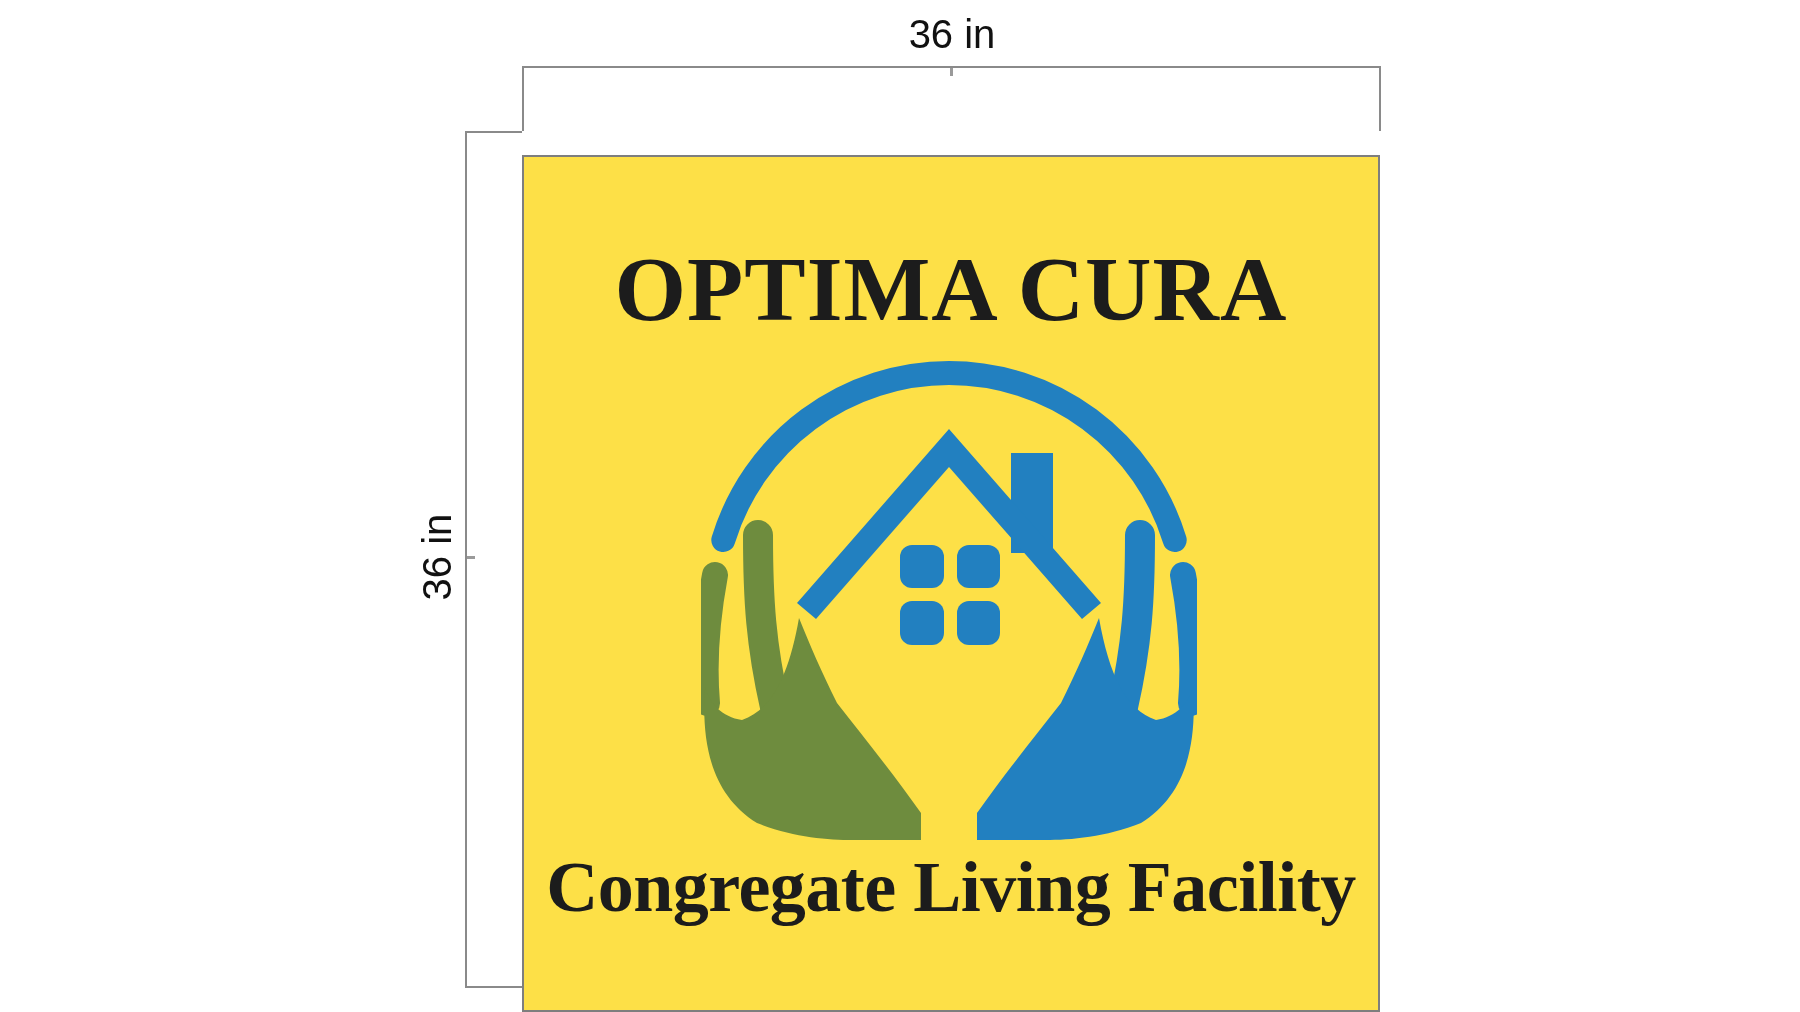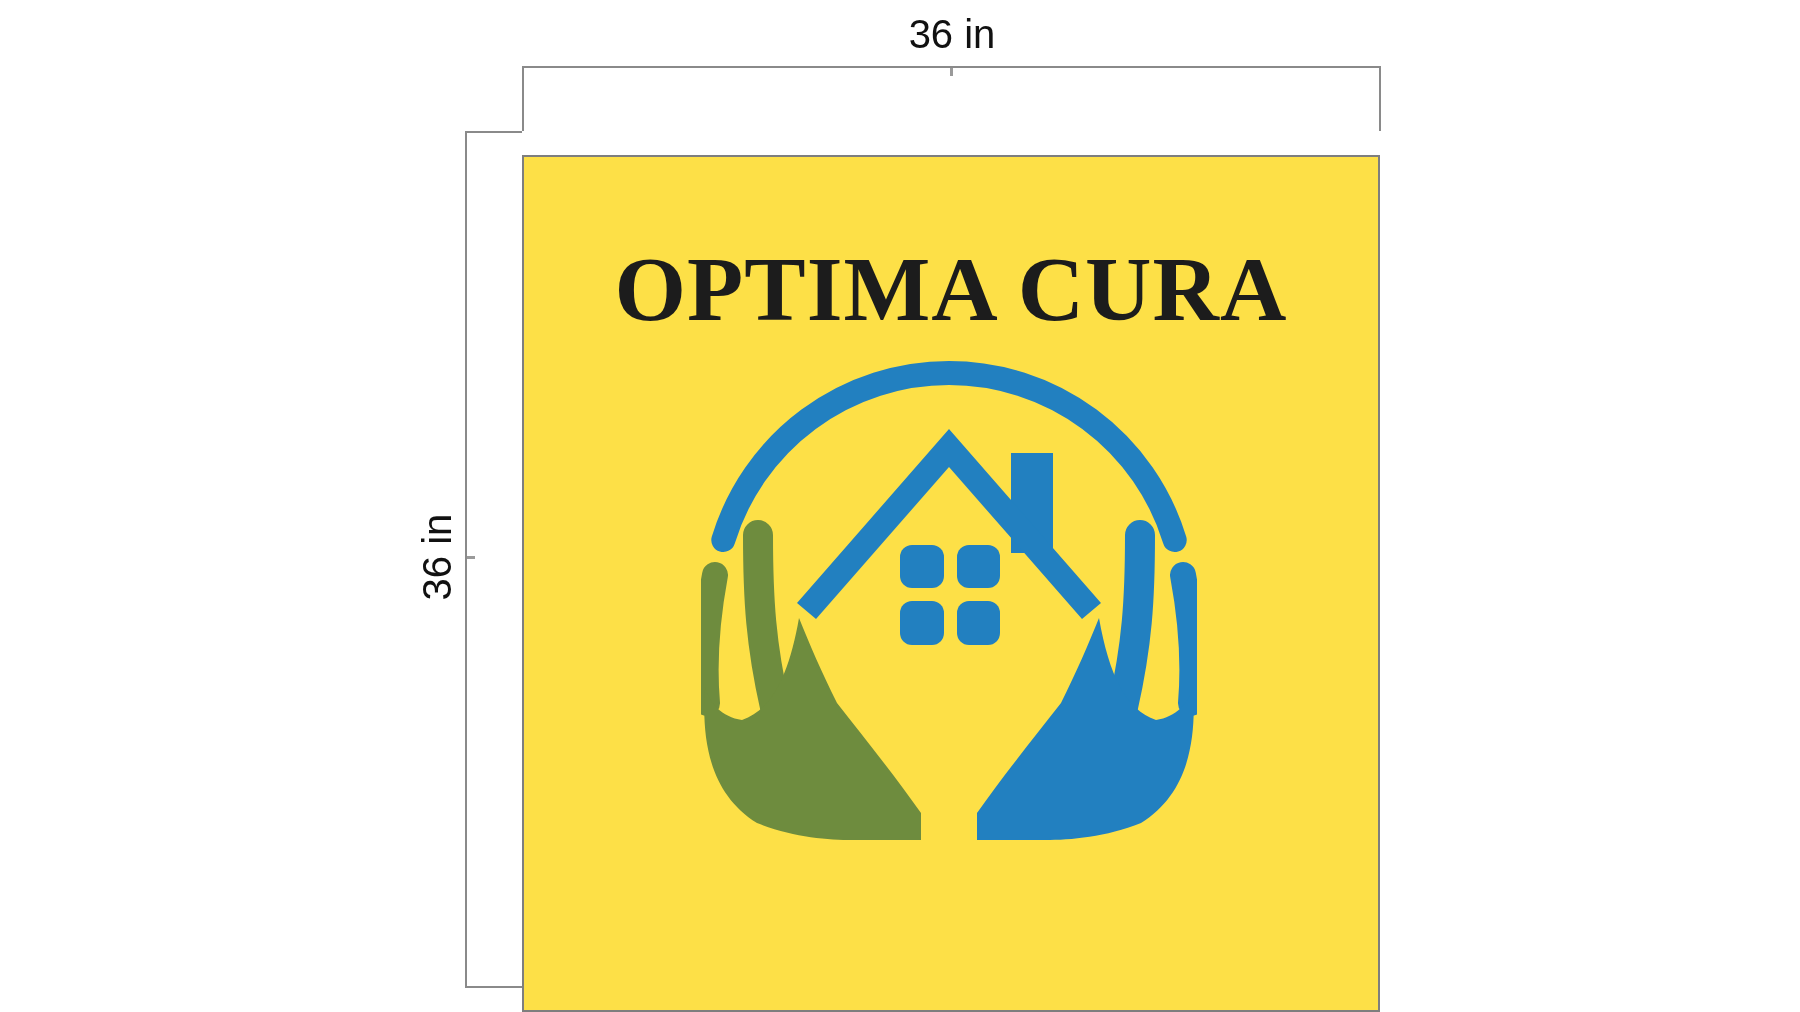--- a/index.html
+++ b/index.html
@@ -77,15 +77,16 @@
 
       <rect x="310" y="98" width="42" height="100" fill="#2280c0"></rect>
       <path d="M 248 74 L 96 248 L 115 264 L 248 112 L 381 264 L 400 248 Z" fill="#2280c0"></path>
 
       <rect x="199" y="190" width="44" height="43" rx="12" fill="#2280c0"></rect>
       <rect x="256" y="190" width="43" height="43" rx="12" fill="#2280c0"></rect>
       <rect x="199" y="246" width="44" height="44" rx="12" fill="#2280c0"></rect>
       <rect x="256" y="246" width="43" height="44" rx="12" fill="#2280c0"></rect>
     </svg>
 
+    <div class="sign-subtitle">Congregate Living Facility</div>
   </div>
 
 </div>
 
 </body></html>

